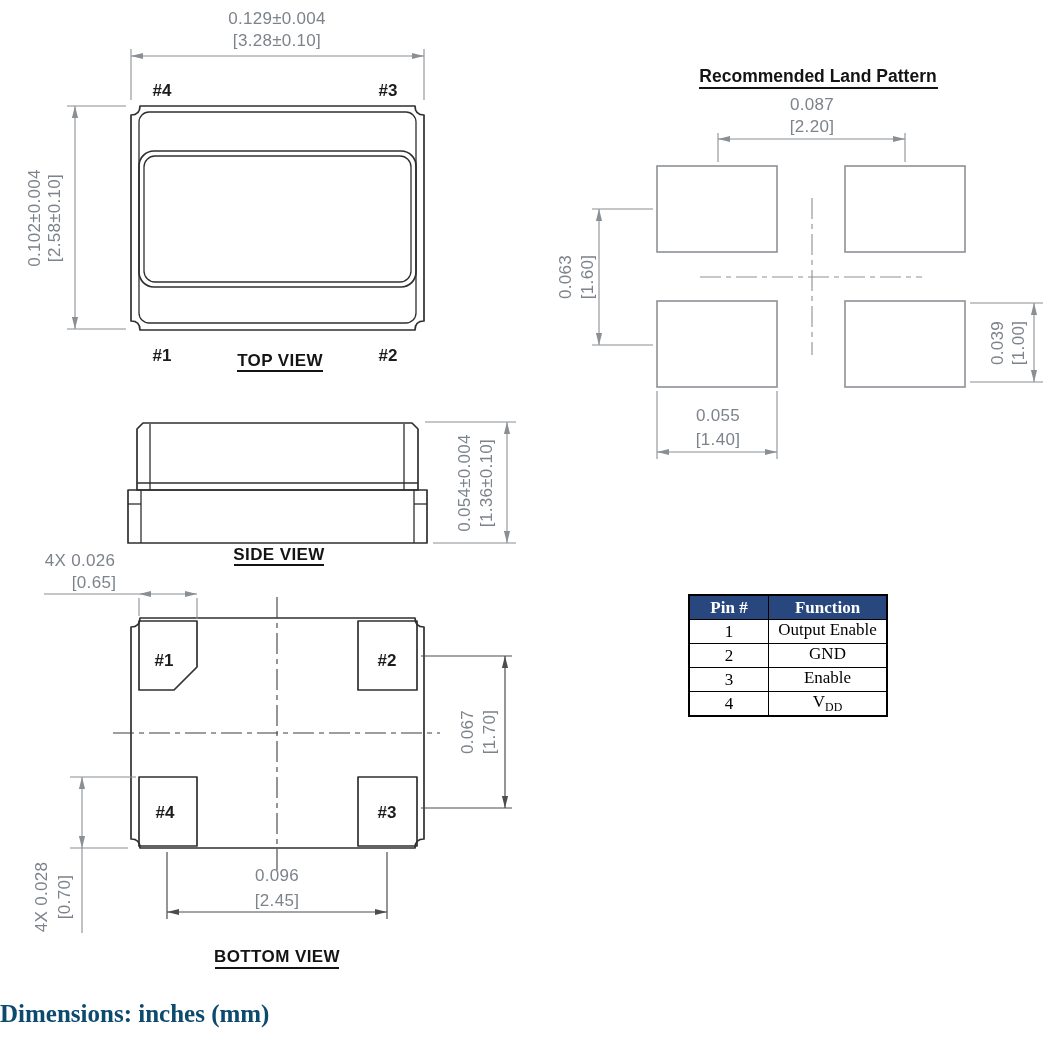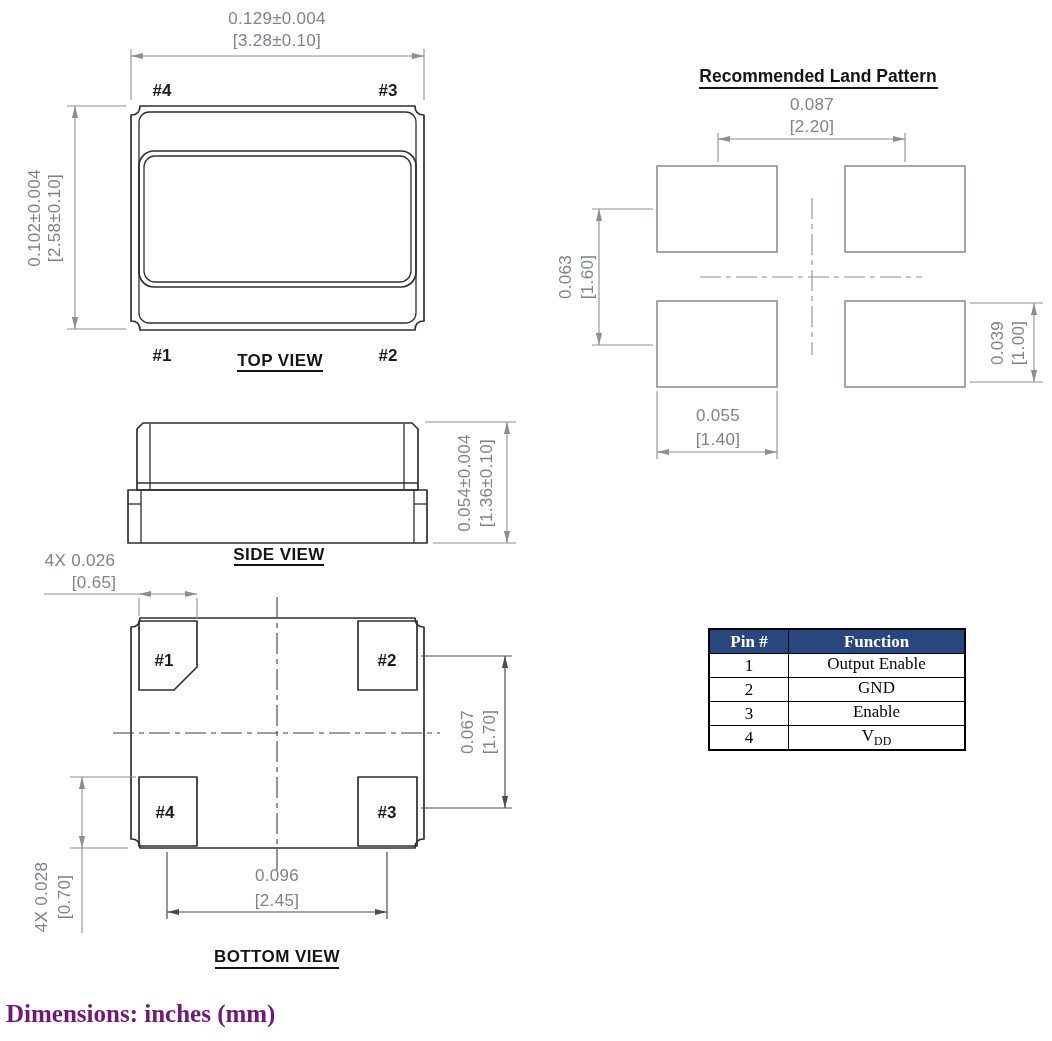--- a/index.html
+++ b/index.html
@@ -12,33 +12,33 @@
   .dl{fill:none;stroke:#8a8f94;stroke-width:1.1;}
   .dld{fill:none;stroke:#4d4d4d;stroke-width:1.2;}
   .cl{fill:none;stroke:#3f3f3f;stroke-width:1.1;stroke-dasharray:21 5 5 5;}
   .clg{fill:none;stroke:#8f8f8f;stroke-width:1.1;stroke-dasharray:21 5 5 5;}
   .dt{font-size:17px;fill:#7d838b;letter-spacing:.3px;}
   .bt{font-size:17px;font-weight:bold;fill:#141414;letter-spacing:.4px;}
   .pt{font-size:17px;font-weight:bold;fill:#1c1c1c;}
   .ul{stroke:#141414;stroke-width:1.8;}
   .lp-title{font-size:17.5px;font-weight:bold;fill:#141414;}
 
-  .pin-table-wrap{position:absolute;left:688px;top:628px;width:258px;margin-left:20px;}
+  .pin-table-wrap{position:absolute;left:688px;top:594px;width:200px;}
   table.pin-table{border-collapse:collapse;width:100%;background:#fff;
      font-family:"Liberation Serif","DejaVu Serif",serif;font-size:17px;color:#000;
      border:2.5px solid #000;}
   table.pin-table th,table.pin-table td{border:1.5px solid #000;text-align:center;
      padding:0 2px;height:21px;line-height:1.15;}
   table.pin-table th{background:#28477f;color:#ffffff;font-weight:bold;height:23px;}
   table.pin-table td.pin-col{width:74px;}
   table.pin-table sub{font-size:0.7em;}
 
-  .caption{position:absolute;left:6px;top:1000px;
+  .caption{position:absolute;left:0;top:1000px;
      font-family:"Liberation Serif","DejaVu Serif",serif;
-     font-size:25px;font-weight:bold;color:#701a75;}
+     font-size:25px;font-weight:bold;color:#0c4a6e;}
 </style>
 </head>
 <body>
 
 <div id="canvas">
 
 <svg width="1052" height="1041" viewBox="0 0 1052 1041">
   <defs>
     <marker id="ag" markerUnits="userSpaceOnUse" markerWidth="13" markerHeight="8" viewBox="0 0 13 8" refX="12.5" refY="4" orient="auto-start-reverse">
       <path d="M0.5,0.9 L12.5,4 L0.5,7.1 Z" fill="#8a8f94"></path>

